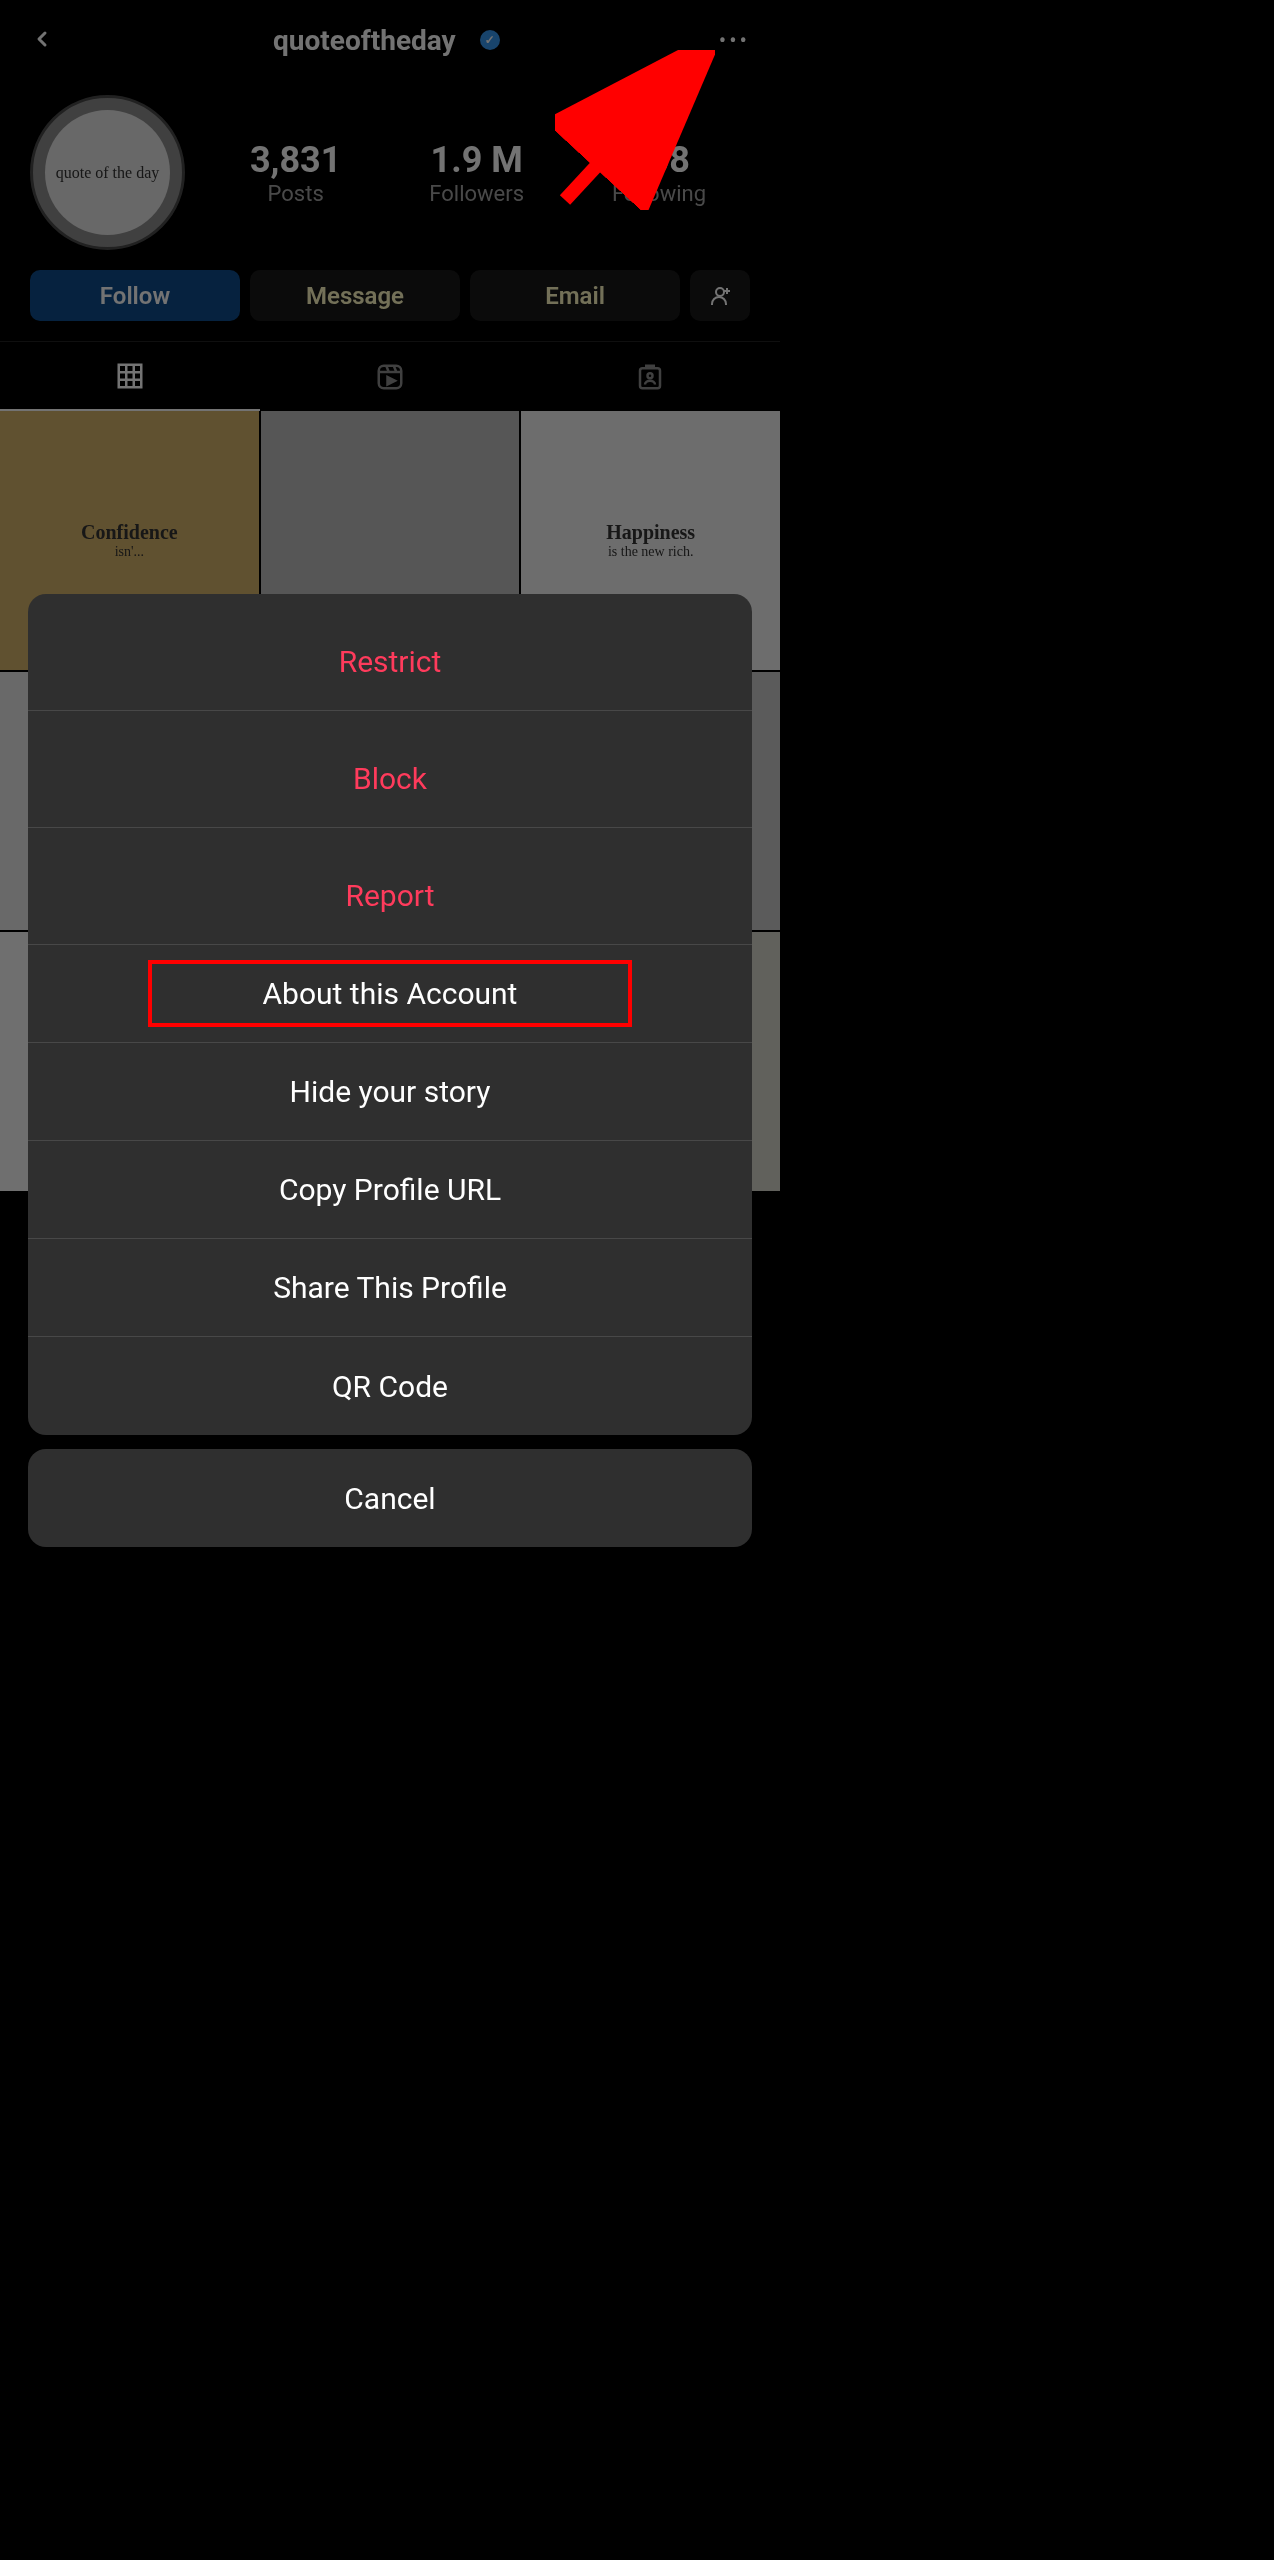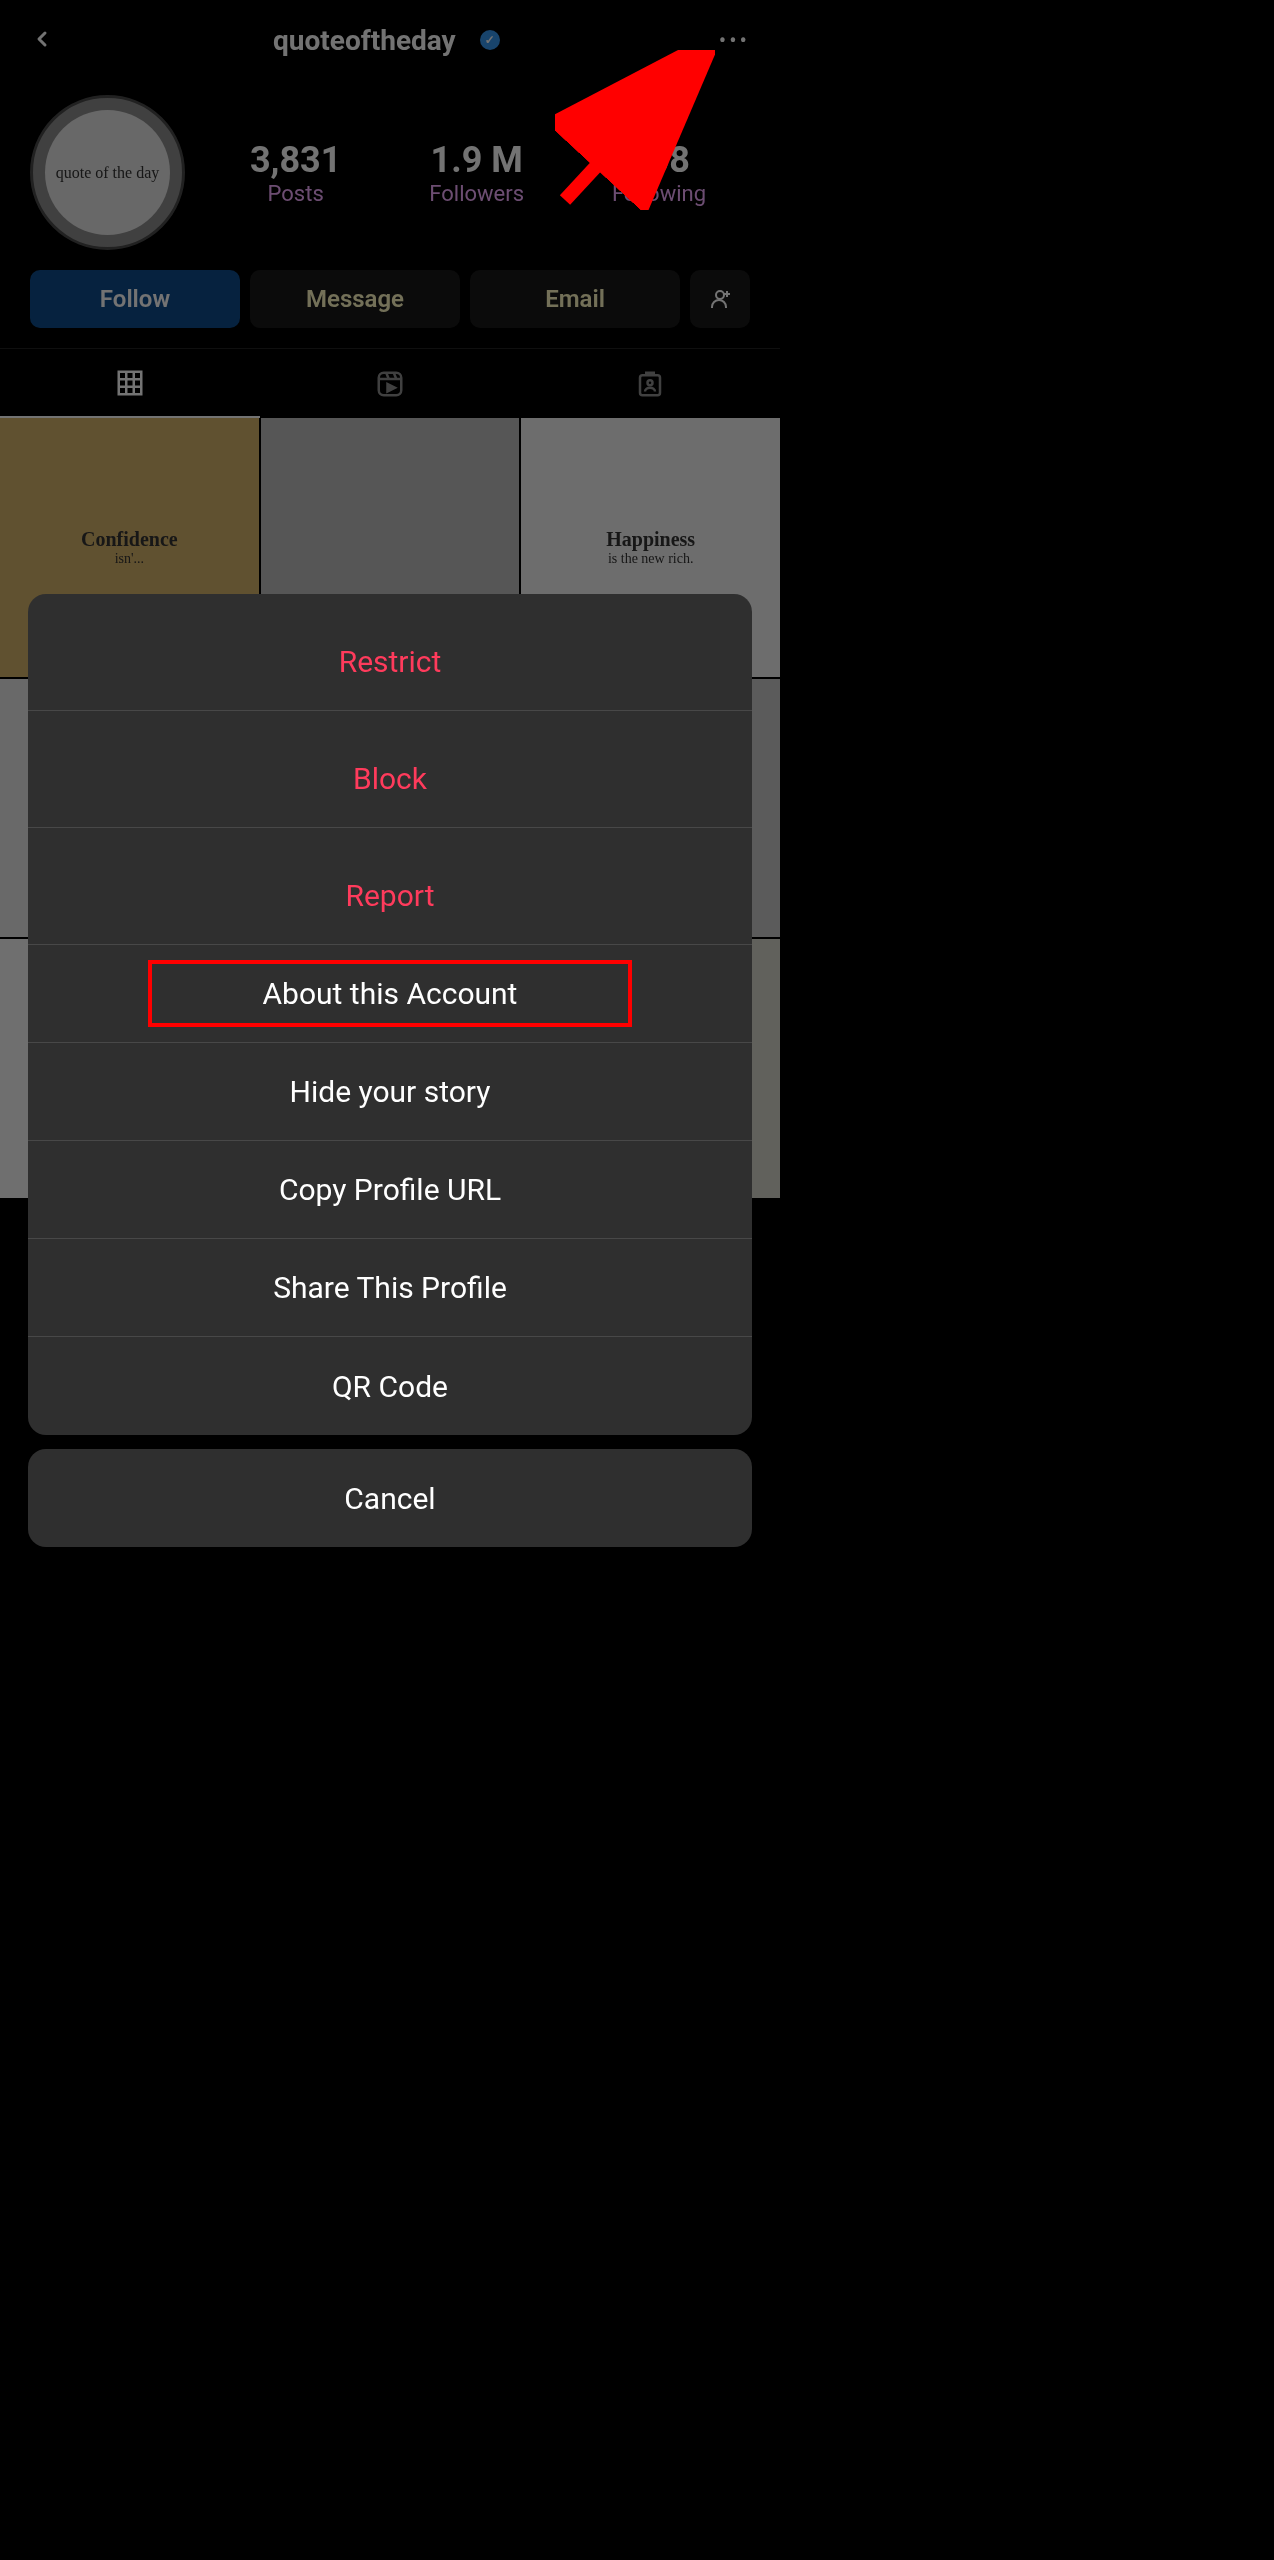--- a/index.html
+++ b/index.html
@@ -51,28 +51,28 @@
     }
     .avatar-inner {
       width: 125px; height: 125px; border-radius: 50%; background: #e6e6e6;
       display:flex; align-items:center; justify-content:center;
       font-family: Georgia, serif; color: #333; font-size: 16px;
       text-align: center; line-height: 1;
     }
     .stats { flex: 1; display: flex; justify-content: space-around; }
     .stat { text-align: center; }
     .stat .num { font-size: 36px; font-weight: 700; }
-    .stat .lbl { font-size: 22px; color: #f0abfc; }
+    .stat .lbl { font-size: 22px; color: #a3a3a3; }
     .bio { padding: 15px 30px; font-size: 22px; line-height: 1.4; }
     .bio .name { font-weight: 700; }
     .actions {
       display: flex; gap: 10px; padding: 10px 30px 20px 30px;
     }
     .btn {
-      flex: 1; height: 58px; border-radius: 10px; display: flex; align-items: center; justify-content: center;
+      flex: 1; height: 51px; border-radius: 10px; display: flex; align-items: center; justify-content: center;
       font-size: 24px; font-weight: 600;
     }
     .btn-follow { background: #0f4d8c; color: #fff; }
     .btn-msg, .btn-email { background: #1a1a1a; color: #fef9c3; }
     .btn-add { flex: 0 0 60px; background: #1a1a1a; color: #fff; font-size: 22px; }
     .tabs {
       display: flex; border-top: 1px solid #222; height: 70px;
     }
     .tab { flex:1; display:flex; align-items:center; justify-content:center; color:#8e8e8e; }
     .tab.active { color: #fff; border-bottom: 2px solid #fff; }

